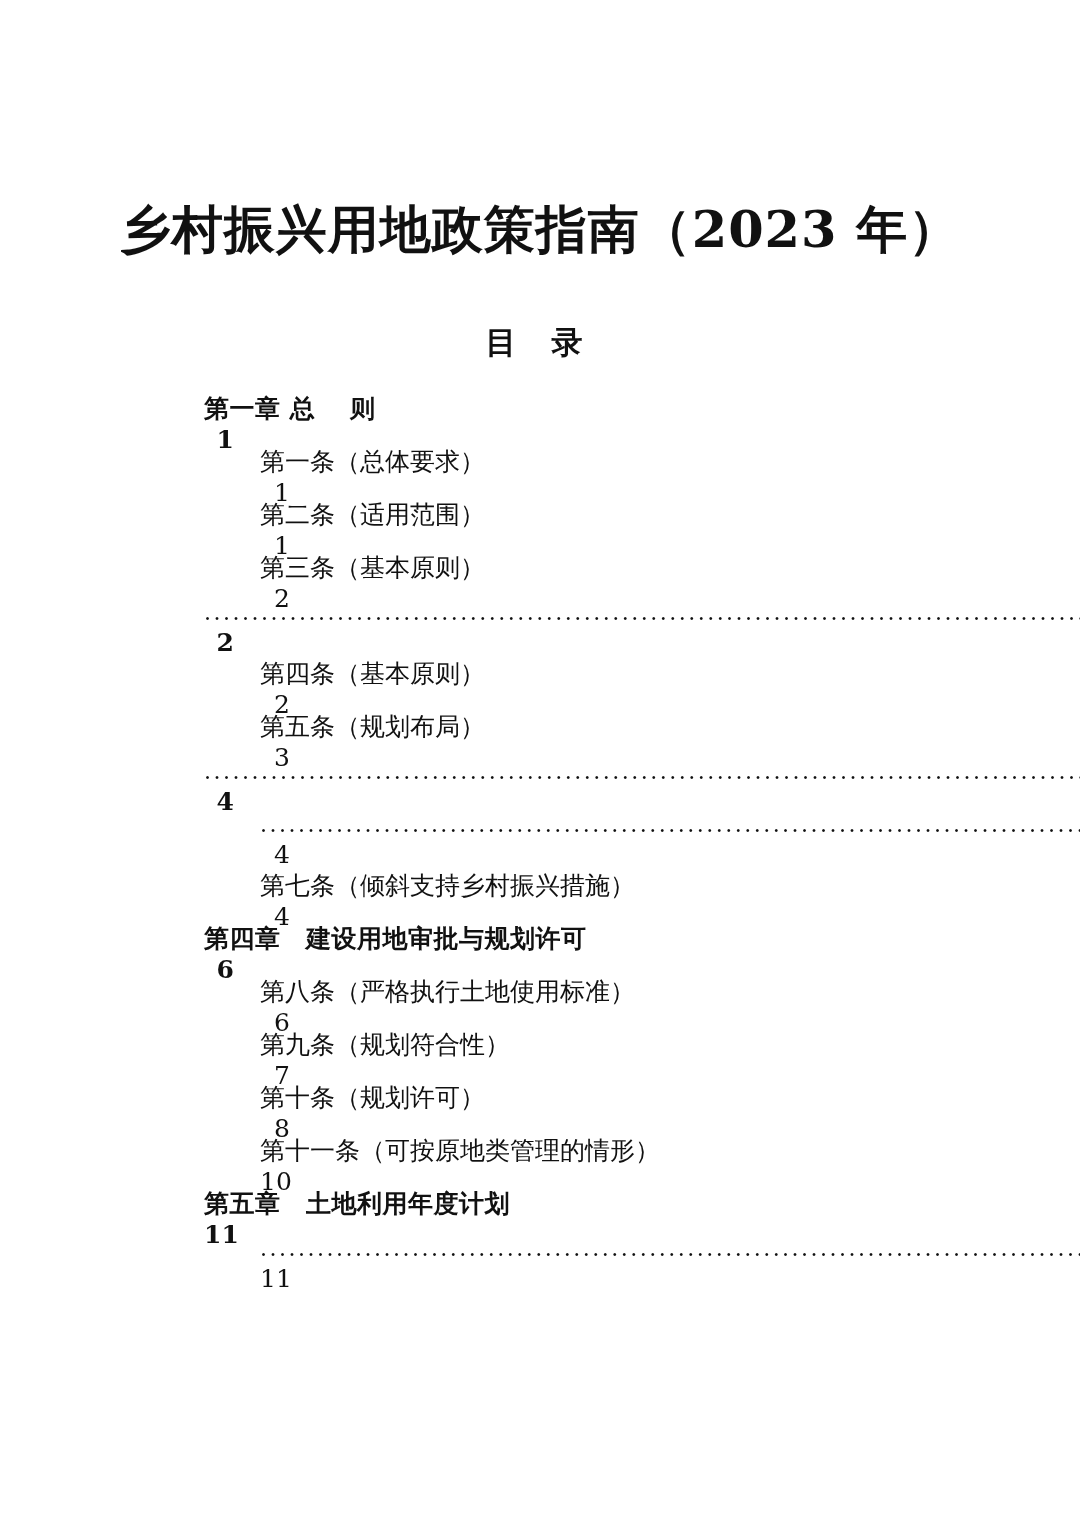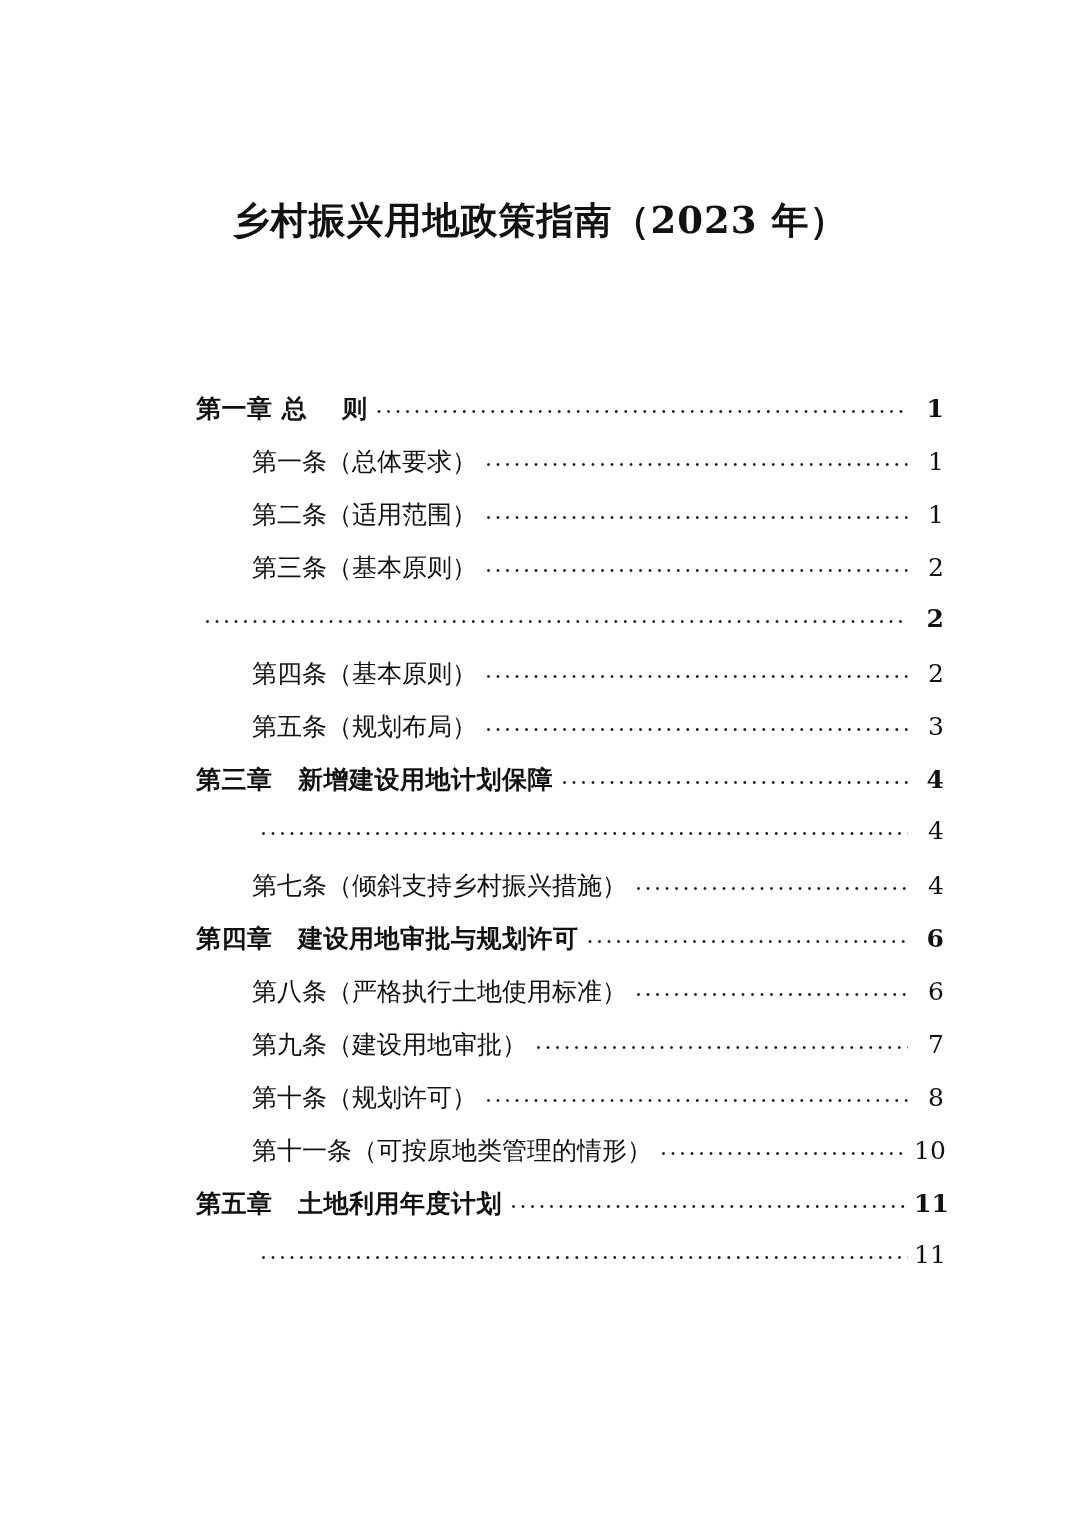--- a/index.html
+++ b/index.html
@@ -15,21 +15,21 @@
     font-family: "DejaVu Serif", "Liberation Serif", serif;
     color: #111111;
     overflow: hidden;
   }
   .doc-title {
     position: absolute;
     top: 196px;
     left: 0;
     width: 1080px;
     text-align: center;
-    font-size: 37px;
+    font-size: 51px;
     font-weight: bold;
     letter-spacing: 1px;
     font-family: "DejaVu Serif", "Liberation Serif", serif;
   }
   .toc-heading {
     position: absolute;
     top: 322px;
     left: 0;
     width: 1080px;
     text-align: center;
@@ -42,20 +42,21 @@
     position: absolute;
     top: 392px;
     left: 196px;
     width: 748px;
   }
   .toc-entry {
     display: flex;
     align-items: baseline;
     height: 53px;
     white-space: nowrap;
+    flex-direction: column;
   }
   .toc-entry .label {
     font-size: 25px;
   }
   .toc-entry.level-1 .label {
     font-weight: bold;
     letter-spacing: 0.5px;
   }
   .toc-entry.level-2 {
     padding-left: 56px;
@@ -83,20 +84,21 @@
     font-weight: bold;
   }
 </style>
 </head>
 <body>
 
 <div class="page">
 
   <div class="doc-title">乡村振兴用地政策指南（2023 年）</div>
 
+  <div class="toc-heading">目 录</div>
 
   <div class="toc">
       <div class="toc-entry level-1">
         <span class="label">第一章 总　 则</span>
         <span class="dots">................................................................................................................</span>
         <span class="page-num">1</span>
       </div>
       <div class="toc-entry level-2">
         <span class="label">第一条（总体要求）</span>
         <span class="dots">................................................................................................................</span>
@@ -120,21 +122,20 @@
         <span class="label">第四条（基本原则）</span>
         <span class="dots">................................................................................................................</span>
         <span class="page-num">2</span>
       </div>
       <div class="toc-entry level-2">
         <span class="label">第五条（规划布局）</span>
         <span class="dots">................................................................................................................</span>
         <span class="page-num">3</span>
       </div>
       <div class="toc-entry level-1">
-        <span class="label">第三章　新增建设用地计划保障</span>
         <span class="dots">................................................................................................................</span>
         <span class="page-num">4</span>
       </div>
       <div class="toc-entry level-2">
         <span class="dots">................................................................................................................</span>
         <span class="page-num">4</span>
       </div>
       <div class="toc-entry level-2">
         <span class="label">第七条（倾斜支持乡村振兴措施）</span>
         <span class="dots">................................................................................................................</span>
@@ -144,21 +145,21 @@
         <span class="label">第四章　建设用地审批与规划许可</span>
         <span class="dots">................................................................................................................</span>
         <span class="page-num">6</span>
       </div>
       <div class="toc-entry level-2">
         <span class="label">第八条（严格执行土地使用标准）</span>
         <span class="dots">................................................................................................................</span>
         <span class="page-num">6</span>
       </div>
       <div class="toc-entry level-2">
-        <span class="label">第九条（建设用地审批）</span>
+        <span class="label">第九条（规划符合性）</span>
         <span class="dots">................................................................................................................</span>
         <span class="page-num">7</span>
       </div>
       <div class="toc-entry level-2">
         <span class="label">第十条（规划许可）</span>
         <span class="dots">................................................................................................................</span>
         <span class="page-num">8</span>
       </div>
       <div class="toc-entry level-2">
         <span class="label">第十一条（可按原地类管理的情形）</span>

